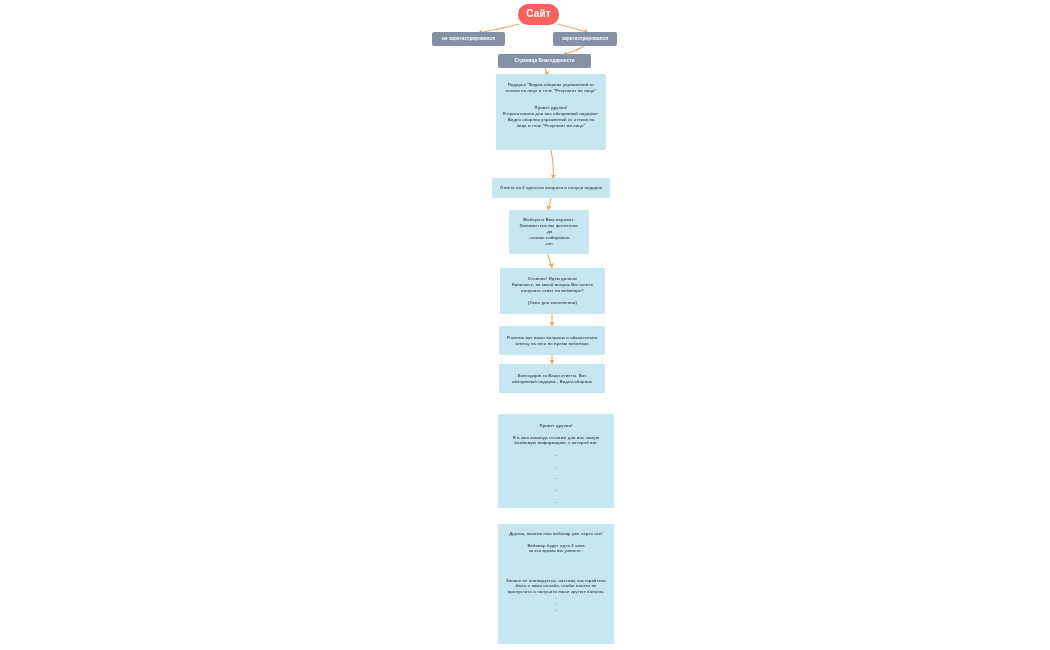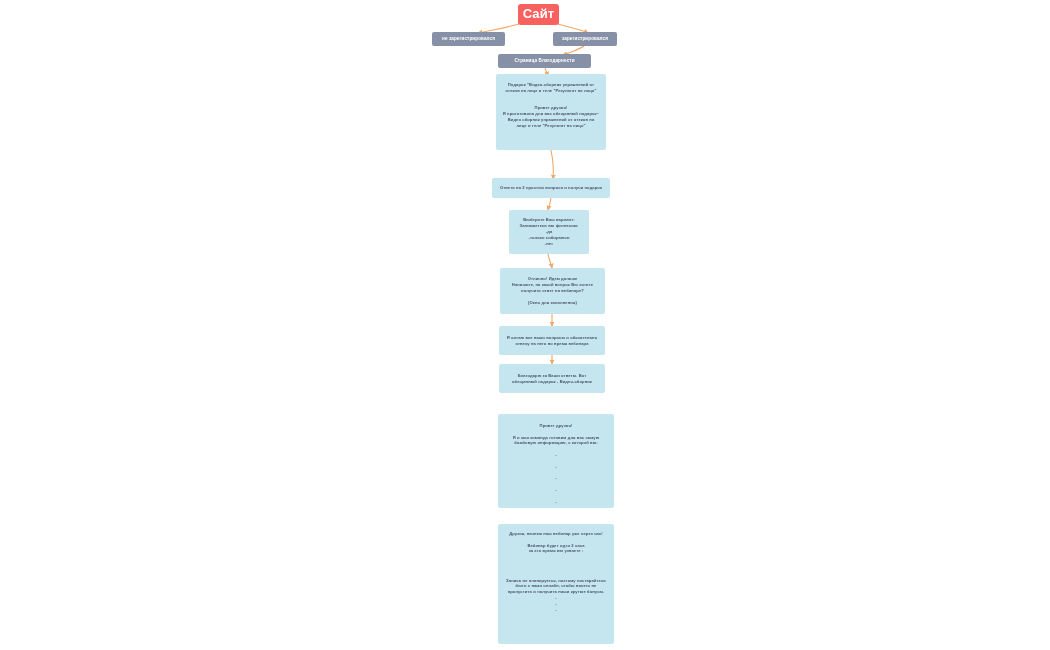--- a/index.html
+++ b/index.html
@@ -36,22 +36,22 @@
     text-align: center;
     line-height: 1.42;
     font-weight: bold;
     letter-spacing: 0.1px;
     white-space: pre-line;
     overflow: hidden;
   }
   .node.root {
     background: #f9615f;
     color: #ffffff;
-    border-radius: 3px;
-    font-size: 13px;
+    border-radius: 10px;
+    font-size: 10px;
   }
   .node.grey {
     background: #8691a8;
     color: #ffffff;
     border-radius: 2px;
     font-size: 4.6px;
   }
   .node.blue {
     background: #c5e6ef;
     color: #4a5568;

